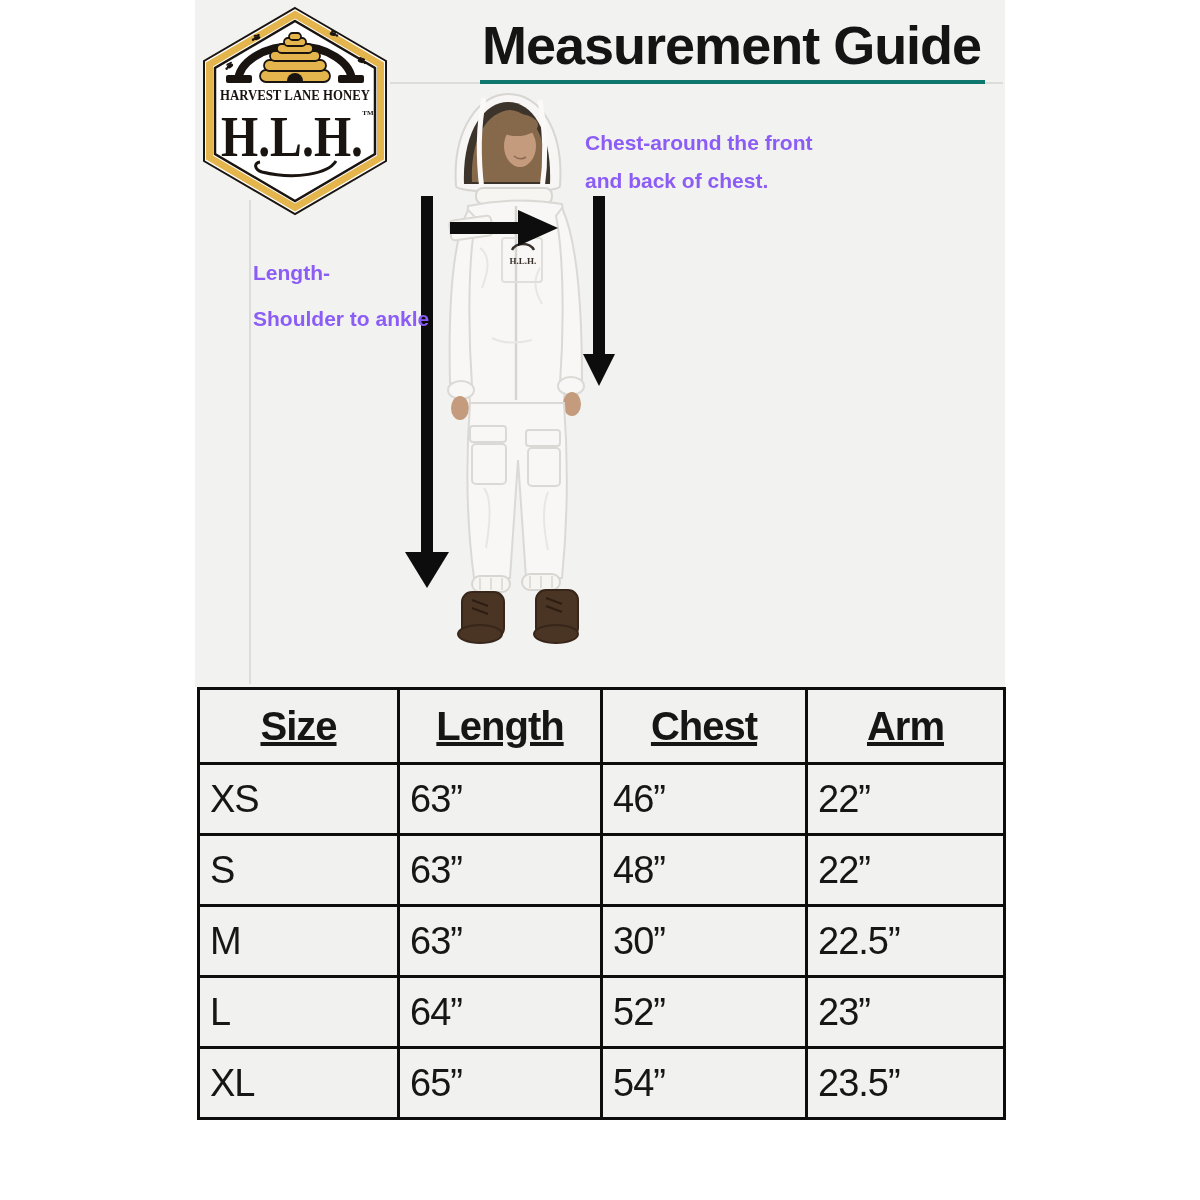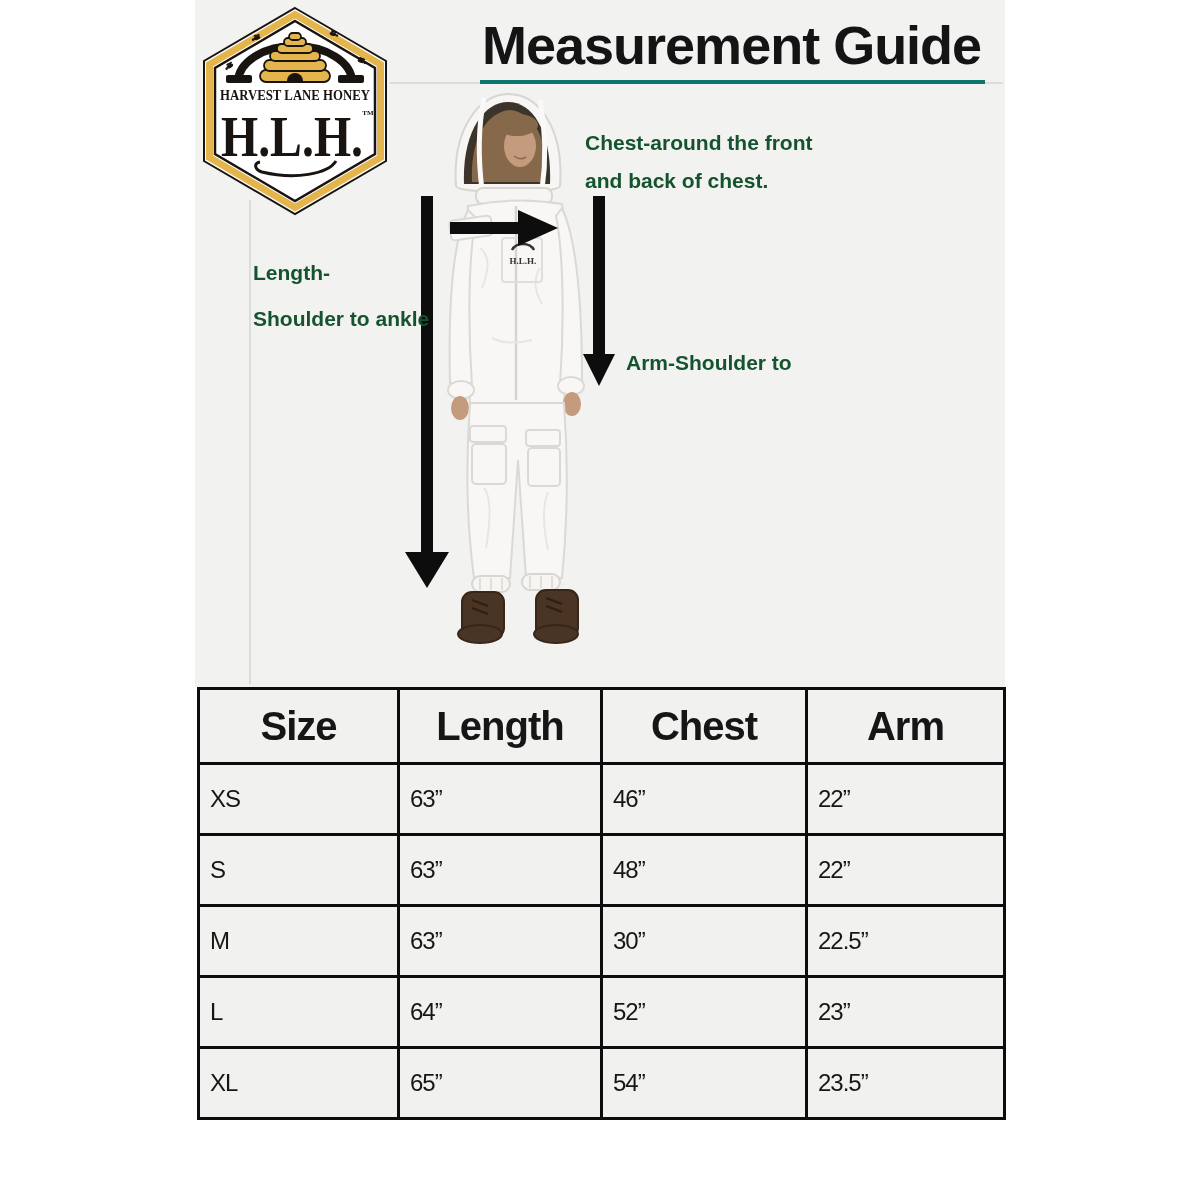--- a/index.html
+++ b/index.html
@@ -11,38 +11,38 @@
 
   
   .guide-top-line{left:390px;top:82px;width:613px;height:0;border-top:2px solid #dcdcd9;}
   .guide-left-line{left:249px;top:200px;width:0;height:484px;border-left:2px solid #dcdcd9;}
 
   
   .title{left:480px;top:14px;font-size:54px;line-height:1.15;font-weight:bold;color:#141414;
          letter-spacing:-1px;border-bottom:4px solid #0f766e;padding:0 4px 4px 2px;white-space:nowrap;}
 
   
-  .note{font-weight:bold;color:#14532d;font-size:21px;white-space:nowrap;}
+  .note{font-weight:bold;color:#8b5cf6;font-size:21px;white-space:nowrap;}
   .chest-note{left:585px;top:124px;line-height:38px;}
   .length-note{left:253px;top:250px;line-height:46px;}
   .arm-note{left:626px;top:344px;line-height:38px;}
 
   
   .logo{left:200px;top:5px;width:190px;height:212px;}
   .suit{left:432px;top:88px;width:200px;height:560px;}
   .arrow-length{left:405px;top:196px;width:44px;height:392px;}
   .arrow-chest{left:450px;top:208px;width:108px;height:40px;}
   .arrow-arm{left:583px;top:196px;width:32px;height:190px;}
 
   
   table.size-chart{left:197px;top:687px;width:806px;position:absolute;border-collapse:collapse;
                    table-layout:fixed;background:#f1f1ef;}
   table.size-chart th, table.size-chart td{border:3px solid #0d0d0d;color:#161616;}
-  table.size-chart th{height:70px;font-size:40px;font-weight:bold;text-align:center;letter-spacing:-1px;}
-  table.size-chart td{height:66px;font-size:24px;font-weight:normal;text-align:left;
+  table.size-chart th{height:70px;font-size:40px;font-weight:bold;text-align:center;letter-spacing:-1px;text-decoration:underline;}
+  table.size-chart td{height:66px;font-size:38px;font-weight:normal;text-align:left;
                       padding-left:10px;letter-spacing:-1px;vertical-align:middle;}
 </style>
 </head>
 <body>
 
 <div class="abs panel"></div>
 <div class="abs guide-top-line"></div>
 <div class="abs guide-left-line"></div>
 
 <svg class="abs logo" viewBox="0 0 190 212">
@@ -161,21 +161,20 @@
 
 <div class="abs note chest-note">
   <div>Chest-around the front</div>
   <div>and back of chest.</div>
 </div>
 <div class="abs note length-note">
   <div>Length-</div>
   <div>Shoulder to ankle</div>
 </div>
 <div class="abs note arm-note">
-  <div>Arm-Shoulder to</div>
 </div>
 
 <table class="size-chart">
   <colgroup>
       <col style="width:200px">
       <col style="width:203px">
       <col style="width:205px">
       <col style="width:198px">
     </colgroup>
   <thead>

